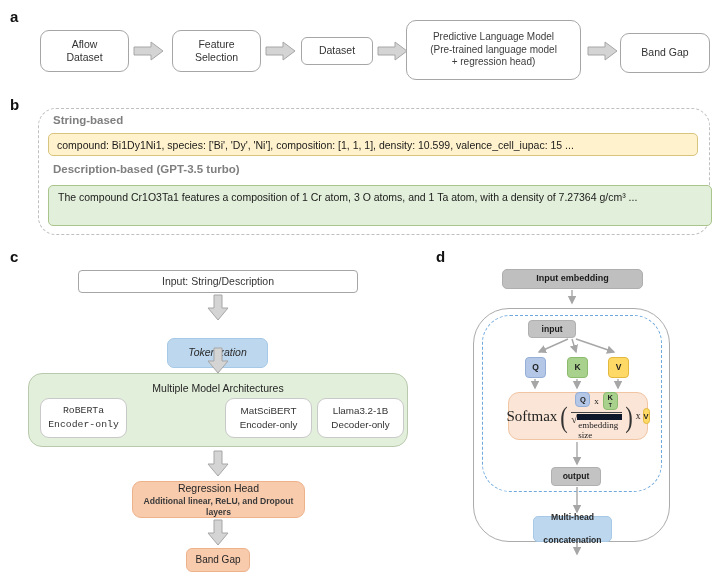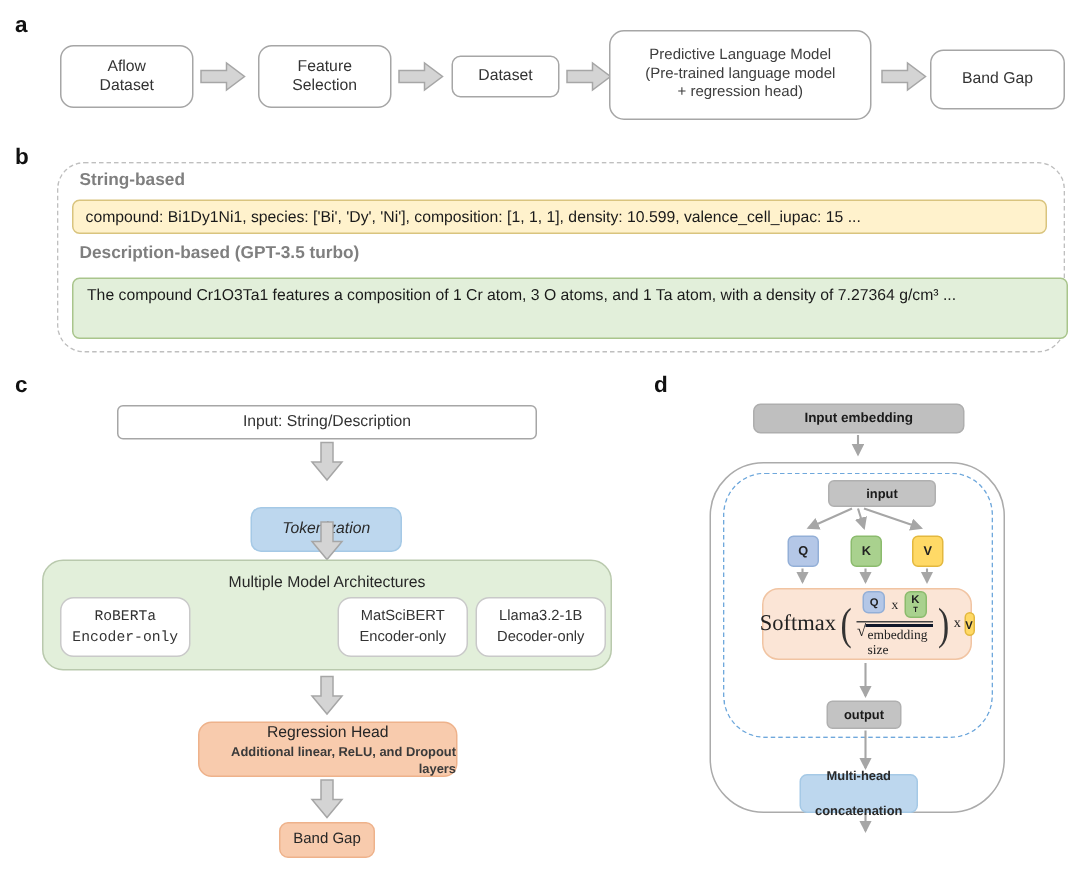--- a/index.html
+++ b/index.html
@@ -61,21 +61,21 @@
     background:#fbe5d6;border:1px solid #f1c4a2;border-radius:11px;
     display:flex;align-items:center;justify-content:center;gap:2px;
     font-family:"Liberation Serif",serif;color:#222;
   }
   .f-softmax{font-size:15px;}
   .f-paren{font-size:30px;font-weight:400;line-height:0.9;transform:scaleX(0.75);color:#333;}
   .fraction{display:flex;flex-direction:column;align-items:center;}
   .numerator{display:flex;align-items:flex-start;gap:4px;padding:0 4px 2px 4px;}
   .denominator{display:flex;align-items:flex-start;border-top:1px solid #444;padding-top:1px;font-size:9.5px;}
   .radical{font-size:11px;line-height:1;}
-  .radicand{border-top:2px solid #0f172a;font-size:9px;padding:0 1px;}
+  .radicand{border-top:6px solid #0f172a;font-size:9px;padding:0 1px;}
   .f-times{font-size:9px;align-self:center;}
   .chip-inner{font-family:"Liberation Sans",sans-serif;font-size:7.5px;}
   .kchip-col{display:flex;flex-direction:column;align-items:center;line-height:1;}
   .kchip-sup{font-size:5px;font-weight:bold;margin-top:1px;}
   svg{position:absolute;overflow:visible;}
 </style>
 </head>
 <body>
 
 <div id="canvas">
@@ -169,21 +169,21 @@
     <div class="model-box" style="left:288px;top:24px;width:85px;height:38px;">
       <span>Llama3.2-1B</span>
       <span>Decoder-only</span>
     </div>
   </div>
 
   <svg style="left:207px;top:451px;" width="22" height="26">
     <polygon points="7,0 15,0 15,13 21,13 11,25 1,13 7,13" fill="#d4d4d4" stroke="#a6a6a6" stroke-width="1"></polygon>
   </svg>
 
-  <div class="box orange-box" style="left:132px;top:481px;width:173px;height:37px;text-align:right;">
+  <div class="box orange-box" style="left:132px;top:481px;width:173px;height:37px;">
     <span class="reg-title">Regression Head</span>
     <span class="reg-sub">Additional linear, ReLU, and Dropout layers</span>
   </div>
 
   <svg style="left:207px;top:520px;" width="22" height="26">
     <polygon points="7,0 15,0 15,13 21,13 11,25 1,13 7,13" fill="#d4d4d4" stroke="#a6a6a6" stroke-width="1"></polygon>
   </svg>
 
   <div class="box orange-box" style="left:186px;top:548px;width:64px;height:24px;font-size:10px;color:#262626;border-radius:6px;">
     <span>Band Gap</span>
@@ -211,21 +211,21 @@
       <line x1="157" y1="192" x2="157" y2="214" marker-end="url(#ah)"></line>
       <line x1="157" y1="237" x2="157" y2="262" marker-end="url(#ah)"></line>
       <line x1="157" y1="289" x2="157" y2="304" marker-end="url(#ah)"></line>
     </g>
   </svg>
 
   <div class="box gray-box" style="left:502px;top:269px;width:141px;height:20px;">
     <span>Input embedding</span>
   </div>
 
-  <div class="box gray-box-sm" style="left:552px;top:320px;width:72px;height:18px;">
+  <div class="box gray-box-sm" style="left:528px;top:320px;width:48px;height:18px;">
     <span>input</span>
   </div>
 
   <div class="box chip chip-q" style="left:525px;top:357px;width:21px;height:21px;font-size:8.5px;">
     <span>Q</span>
   </div>
   <div class="box chip chip-k" style="left:567px;top:357px;width:21px;height:21px;font-size:8.5px;">
     <span>K</span>
   </div>
   <div class="box chip chip-v" style="left:608px;top:357px;width:21px;height:21px;font-size:8.5px;">

